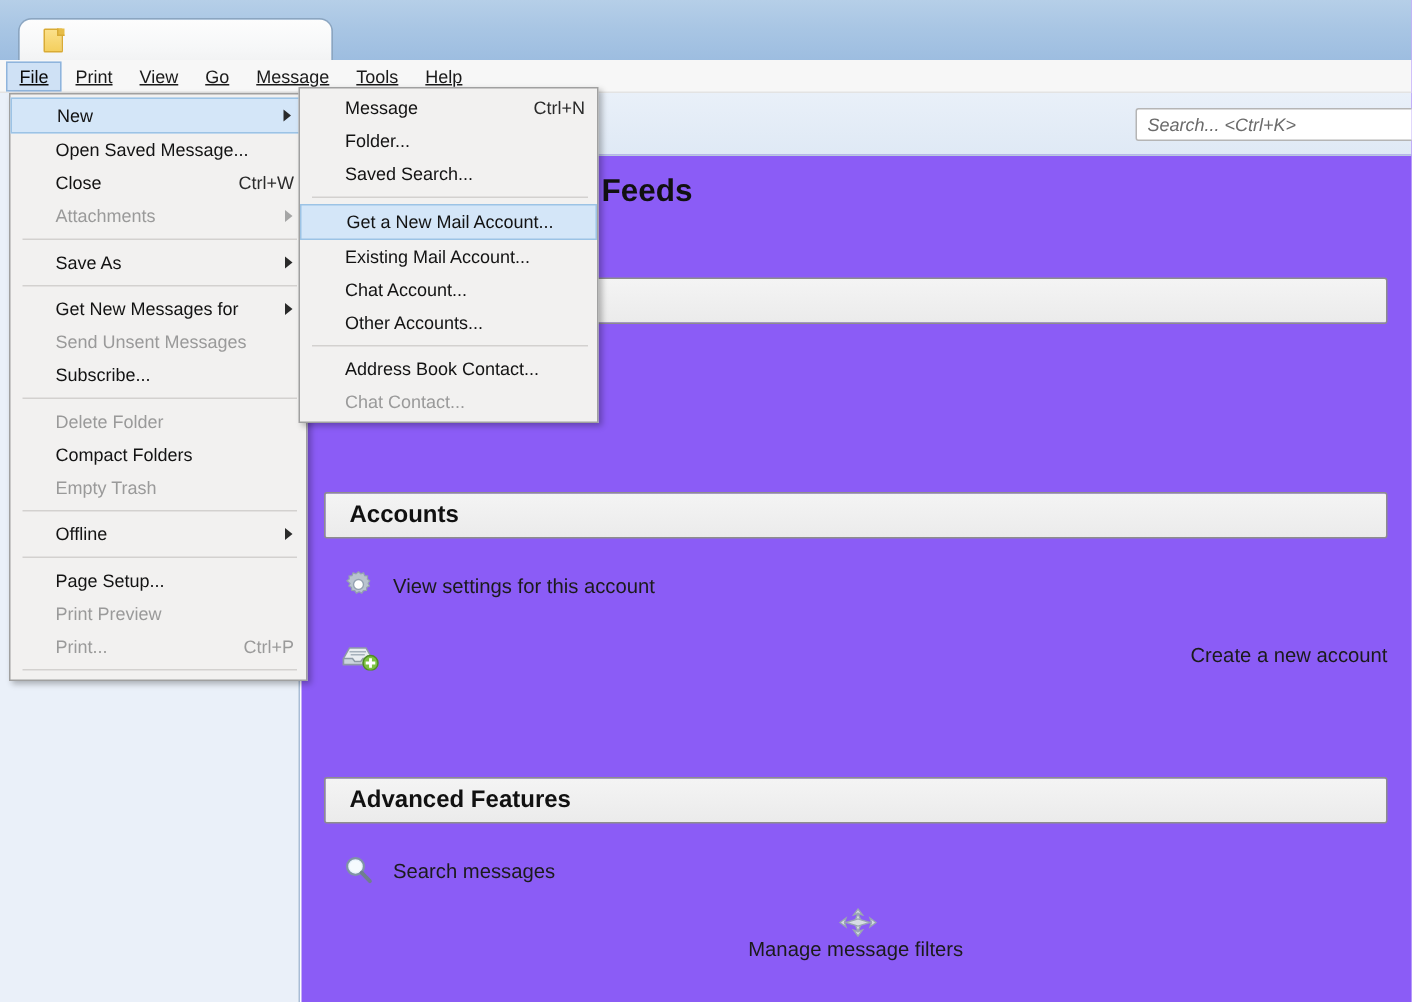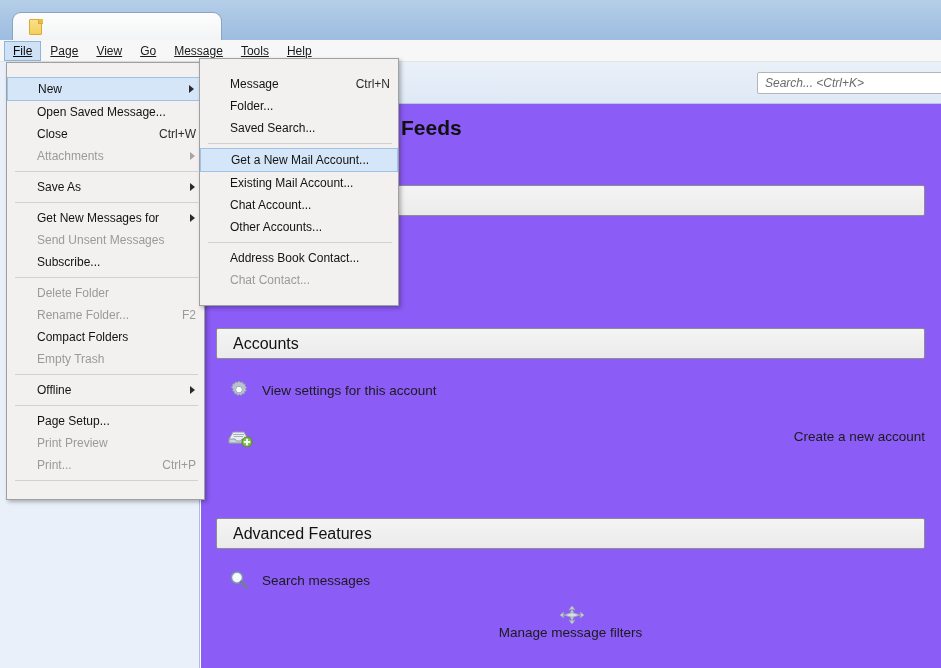--- a/index.html
+++ b/index.html
@@ -182,21 +182,21 @@
   }
   .panel-header {
     height: 31px;
     background: linear-gradient(to bottom, #f4f4f4 0%, #ebebeb 100%);
     border: 1px solid #8d8d8d;
     box-sizing: border-box;
     display: flex;
     align-items: center;
     padding-left: 16px;
     font-size: 16px;
-    font-weight: normal;
+    font-weight: bold;
     color: #111111;
     border-radius: 2px;
   }
   .panel-row {
     display: flex;
     align-items: center;
     height: 42px;
     padding-left: 0;
   }
   .panel-row .row-icon {
@@ -215,21 +215,21 @@
   .mailnew-ico { position: relative; width: 24px; height: 18px; }
   .mag-ico { position: relative; width: 22px; height: 22px; }
   .filter-ico { position: relative; width: 24px; height: 20px; }
 
   
   .menu {
     position: absolute;
     background: #f2f1f0;
     border: 1px solid #a0a0a0;
     box-shadow: 2px 2px 4px rgba(0,0,0,0.28);
-    padding: 14px 0;
+    padding: 2px 0;
     box-sizing: border-box;
     z-index: 50;
   }
   .menu-item {
     position: relative;
     height: 22px;
     display: flex;
     align-items: center;
     padding: 0 8px 0 30px;
     font-size: 12px;
@@ -290,21 +290,21 @@
       <div class="tab-icon">
         <div class="sheet"></div>
         <div class="fold"></div>
       </div>
     </div>
   </div>
 </div>
 
 <div class="menubar">
   <div class="menubar-item open"><u>File</u></div>
-  <div class="menubar-item"><u>Page</u></div>
+  <div class="menubar-item"><u>Print</u></div>
   <div class="menubar-item"><u>View</u></div>
   <div class="menubar-item"><u>Go</u></div>
   <div class="menubar-item"><u>Message</u></div>
   <div class="menubar-item"><u>Tools</u></div>
   <div class="menubar-item"><u>Help</u></div>
 </div>
 
 <div class="folderpane"></div>
 
 <div class="content">
@@ -421,24 +421,20 @@
   <div class="menu-item disabled">
     <span>Send Unsent Messages</span>
   </div>
   <div class="menu-item">
     <span>Subscribe...</span>
   </div>
   <div class="menu-sep"></div>
   <div class="menu-item disabled">
     <span>Delete Folder</span>
   </div>
-  <div class="menu-item disabled">
-    <span>Rename Folder...</span>
-    <span class="shortcut">F2</span>
-  </div>
   <div class="menu-item">
     <span>Compact Folders</span>
   </div>
   <div class="menu-item disabled">
     <span>Empty Trash</span>
   </div>
   <div class="menu-sep"></div>
   <div class="menu-item">
     <span>Offline</span>
     <span class="arrow"></span>

